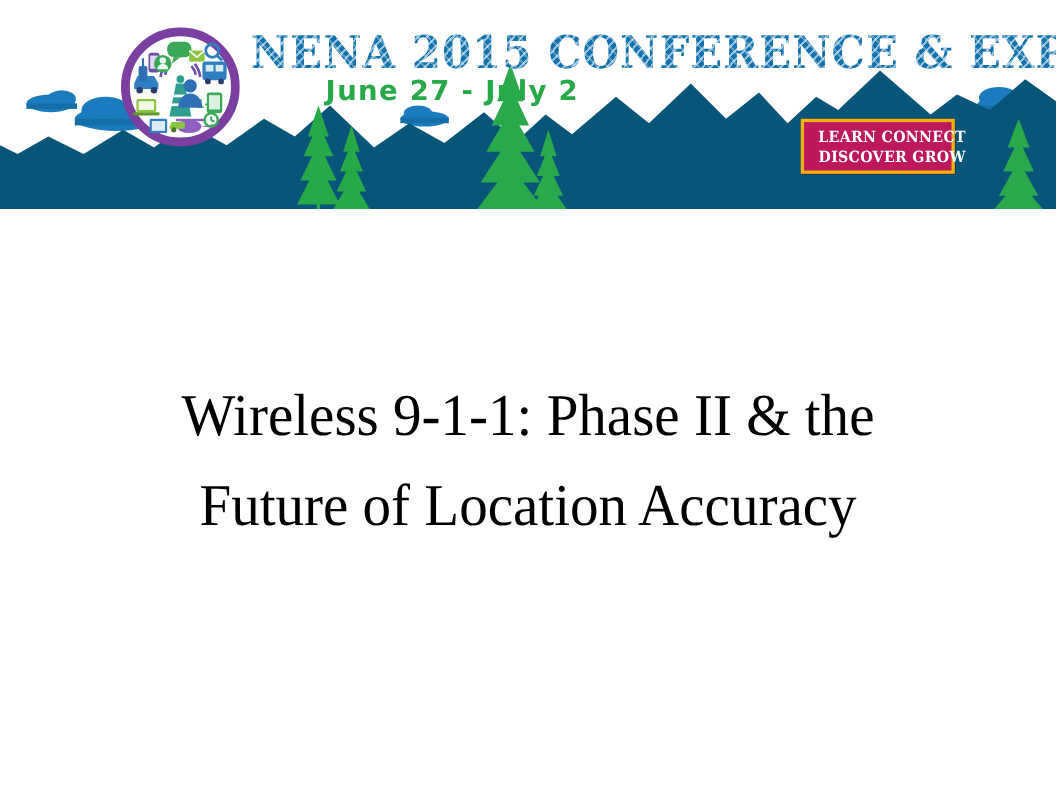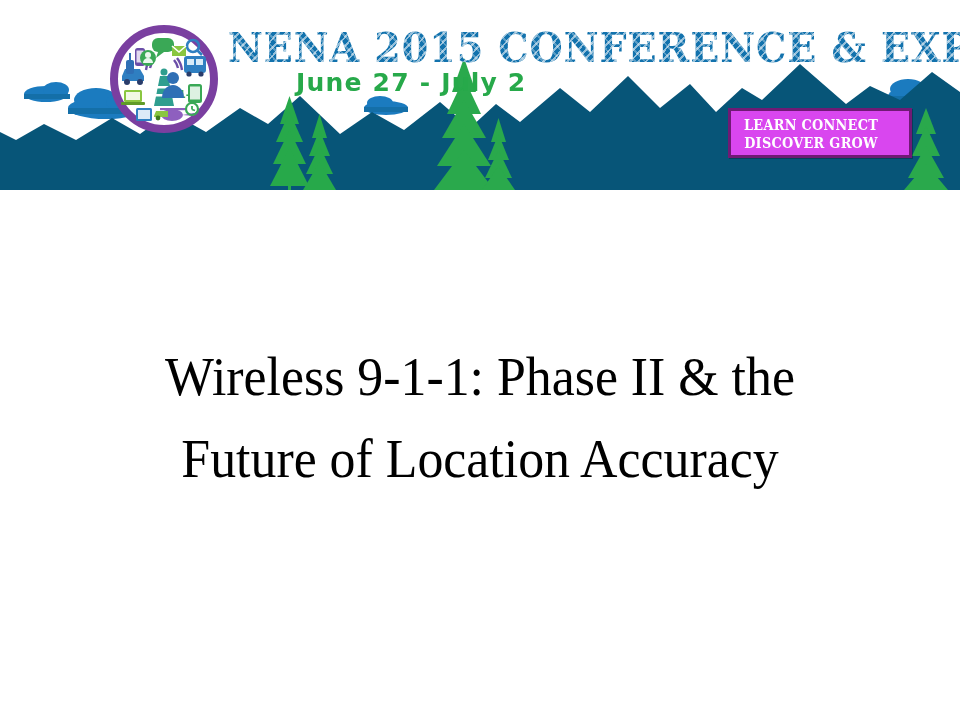--- a/index.html
+++ b/index.html
@@ -109,24 +109,24 @@
     position: absolute;
     left: 728px;
     top: 108px;
     width: 160px;
     height: 50px;
   }
   #sign-board {
     position: absolute;
     left: 0;
     top: 0;
-    width: 184px;
+    width: 140px;
     height: 50px;
-    background: #d946ef;
-    border: 3px solid #701a75;
+    background: #be185d;
+    border: 3px solid #eab308;
     box-sizing: border-box;
     box-shadow: 1px 1px 0 rgba(0,0,0,0.25);
   }
   .sign-line {
     position: absolute;
     left: 0;
     width: 160px;
     text-align: center;
     color: #ffffff;
     font-family: "DejaVu Serif", serif;

